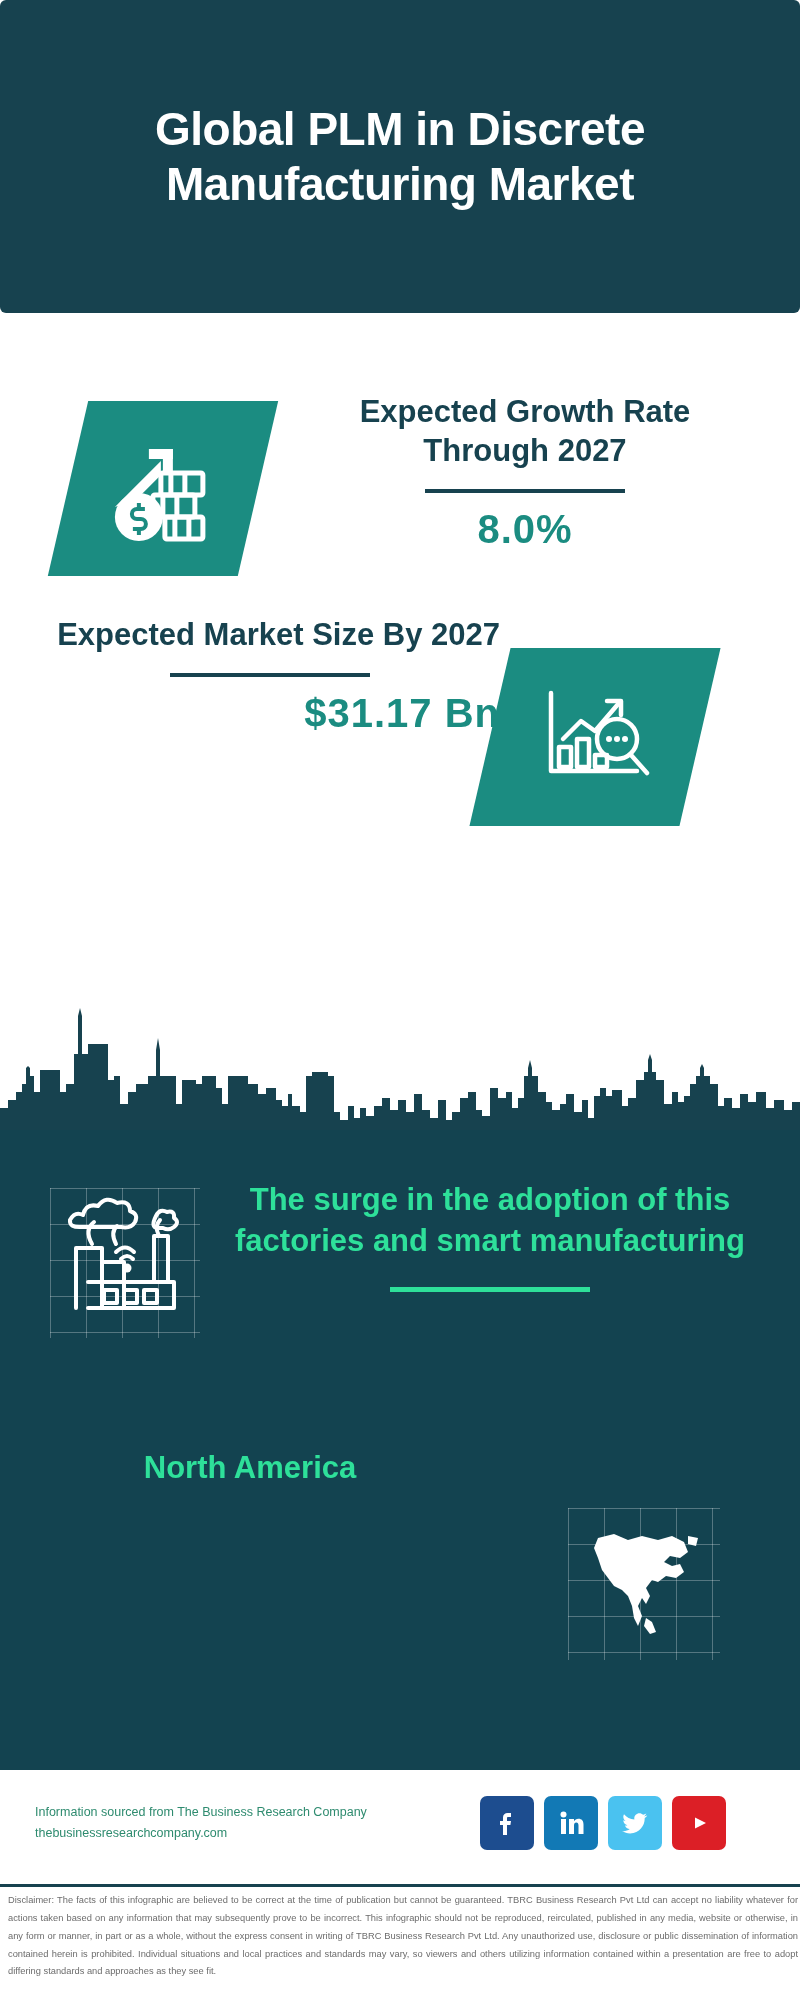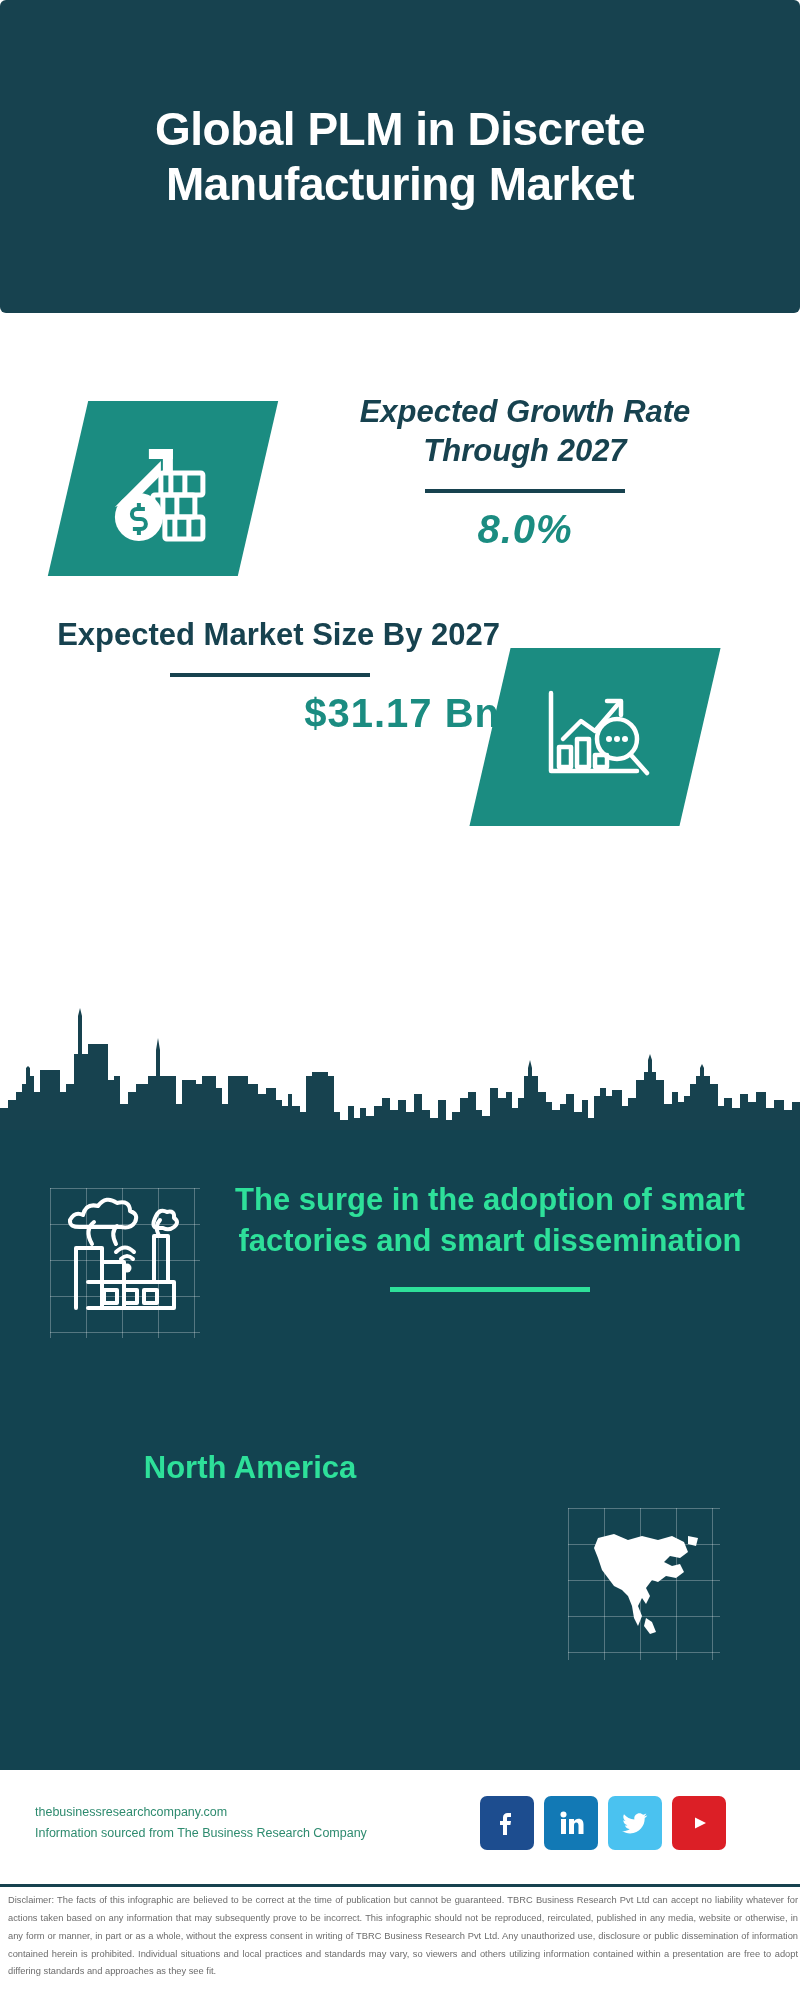--- a/index.html
+++ b/index.html
@@ -36,21 +36,21 @@
     text-align: center;
     letter-spacing: -0.5px;
     padding: 0 52px;
     width: 100%;
   }
 
   
   .stat1 {
     position: absolute;
     left: 0; top: 313px;
-    width: 800px; height: 267px; font-style: italic;
+    width: 800px; height: 267px;
   }
   .para-box {
     position: absolute;
     background: #1b8c81;
     transform: skewX(-13deg);
     display: flex;
     align-items: center;
     justify-content: center;
   }
   .para-inner { transform: skewX(13deg); display:flex; align-items:center; justify-content:center; }
@@ -309,42 +309,42 @@
           <path d="M58 48 q-6 -12 1 -18"></path>
           <path d="M101 40 q-5 -10 1 -16"></path>
           <path d="M58 56 q9 -9 18 0"></path>
           <path d="M63 63 q6 -6 12 0"></path>
         </g>
         <circle cx="69" cy="72" r="4.5" fill="#ffffff"></circle>
       </svg>
     </div>
 
     <div class="driver-block">
-      <div class="hl">The surge in the adoption of smart factories and smart dissemination</div>
+      <div class="hl">The surge in the adoption of this factories and smart manufacturing</div>
       <div class="divider-green"></div>
     </div>
 
     <div class="region-block">
       <div class="region-hl">North America</div>
     </div>
 
     <div class="map-icon">
       <svg width="122" height="122" viewBox="0 0 122 122" aria-hidden="true">
         <path fill="#ffffff" d="M14 16 L30 12 L44 18 L58 14 L74 18 L88 14 L100 20 L104 30 L96 36 L86 34 L80 40 L88 44 L96 42 L100 50 L92 56 L82 54 L74 60 L68 58 L62 66 L66 74 L62 82 L58 76 L54 84 L58 94 L54 104 L50 96 L48 84 L44 74 L38 68 L30 64 L24 56 L18 48 L14 36 L10 26 Z"></path>
         <path fill="#ffffff" d="M62 96 L68 100 L72 110 L66 112 L60 104 Z"></path>
         <path fill="#ffffff" d="M104 14 L114 16 L112 24 L104 22 Z"></path>
       </svg>
     </div>
 
   </div>
 
   <div class="footer">
     <div class="source-text">
+      <div>Information sourced from The Business Research Company</div>
       <div>thebusinessresearchcompany.com</div>
-      <div>Information sourced from The Business Research Company</div>
     </div>
     <div class="socials">
       <div class="social s-fb">
         <svg width="30" height="30" viewBox="0 0 30 30" aria-hidden="true">
           <path fill="#ffffff" d="M19 9h-3c-.6 0-1 .5-1 1.1V13h4l-.6 4H15v10h-4V17H8v-4h3v-3.4C11 6.6 13 5 15.6 5H19Z"></path>
         </svg>
       </div>
       <div class="social s-li">
         <svg width="30" height="30" viewBox="0 0 30 30" aria-hidden="true">
           <g fill="#ffffff">

